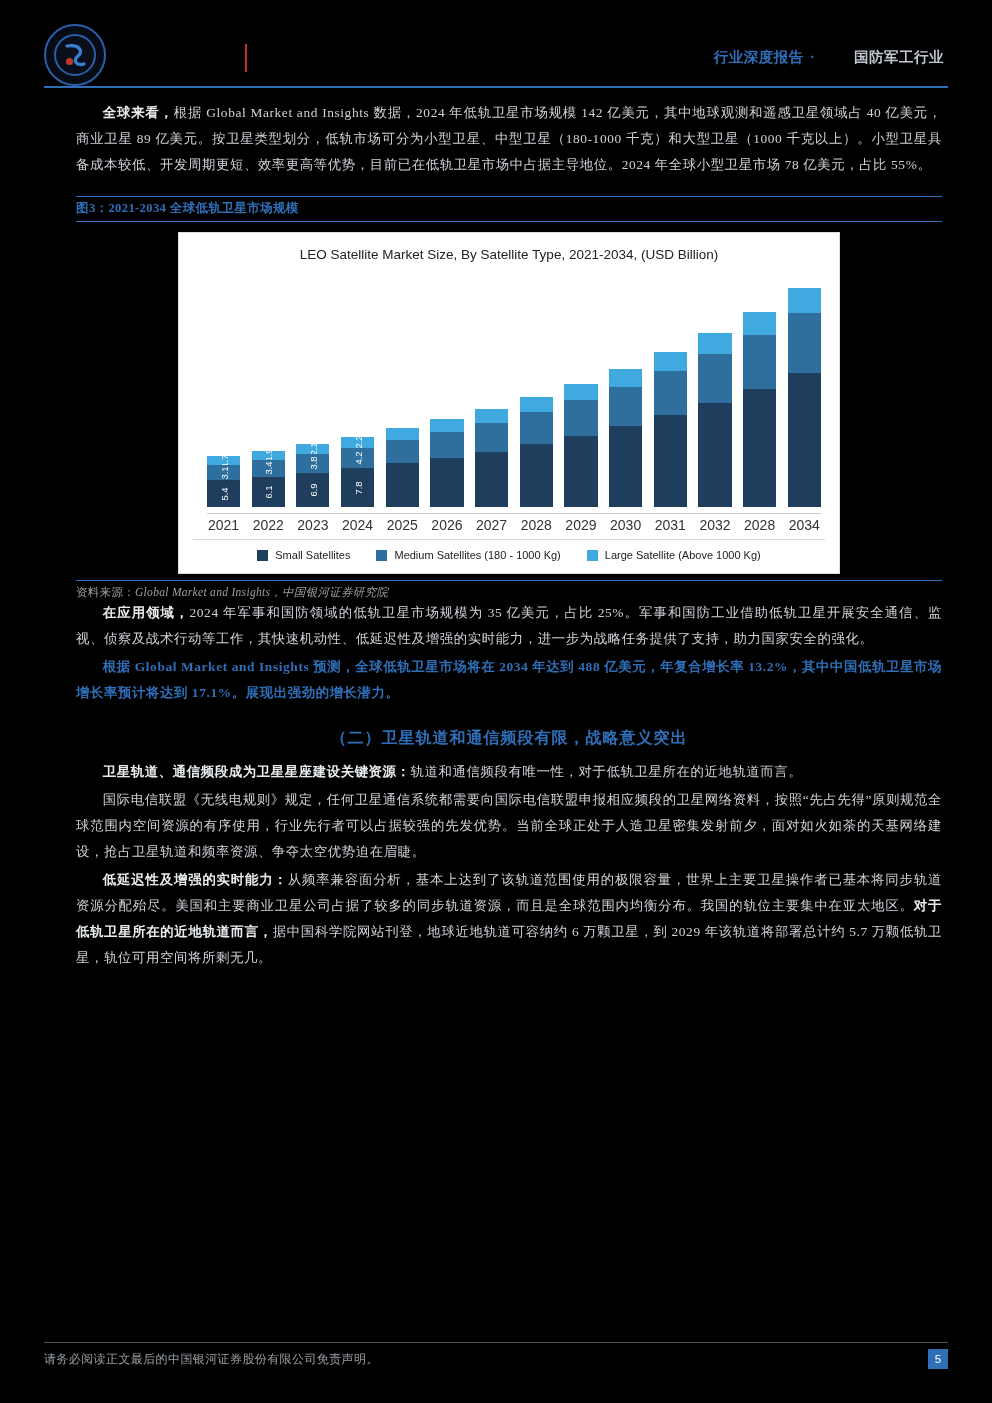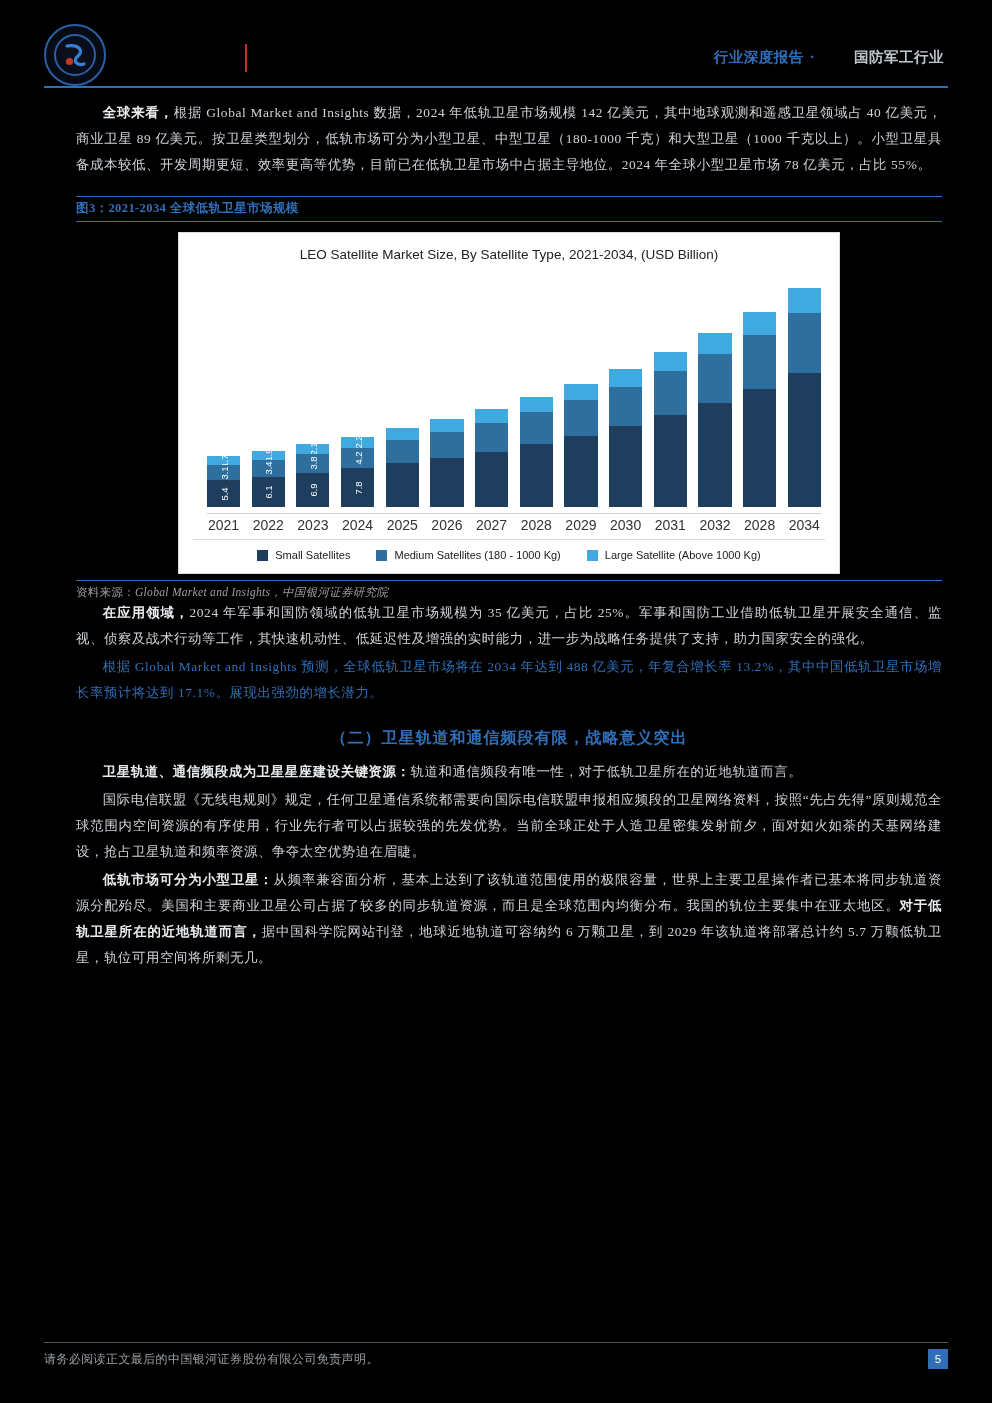--- a/index.html
+++ b/index.html
@@ -134,21 +134,21 @@
   }
   .fig-source .lbl{font-style:normal;}
 
   
   h2.sec{
     text-align:center;
     font-size:16px;color:#2f6fb8;font-weight:bold;
     margin:22px 0 10px 0;
     letter-spacing:1px;
   }
-  .para.blue{color:#2f6fb8;font-weight:normal;}
+  .para.blue{color:#2f6fb8;font-weight:bold;}
 
   
   .footer{
     position:absolute;left:44px;right:44px;bottom:34px;
   }
   .footer-rule{height:1.5px;background:#555;}
   .footer-row{
     display:flex;align-items:center;justify-content:space-between;
     padding-top:6px;
   }
@@ -328,21 +328,21 @@
     <p class="para" style=""><b>在应用领域，</b><span>2024 年军事和国防领域的低轨卫星市场规模为 35 亿美元，占比 25%。军事和国防工业借助低轨卫星开展安全通信、监视、侦察及战术行动等工作，其快速机动性、低延迟性及增强的实时能力，进一步为战略任务提供了支持，助力国家安全的强化。</span></p>
 
     <p class="para blue">根据 Global Market and Insights 预测，全球低轨卫星市场将在 2034 年达到 488 亿美元，年复合增长率 13.2%，其中中国低轨卫星市场增长率预计将达到 17.1%。展现出强劲的增长潜力。</p>
 
     <h2 class="sec">（二）卫星轨道和通信频段有限，战略意义突出</h2>
 
     <p class="para"><b>卫星轨道、通信频段成为卫星星座建设关键资源：</b><span>轨道和通信频段有唯一性，对于低轨卫星所在的近地轨道而言。</span></p>
 
     <p class="para">国际电信联盟《无线电规则》规定，任何卫星通信系统都需要向国际电信联盟申报相应频段的卫星网络资料，按照“先占先得”原则规范全球范围内空间资源的有序使用，行业先行者可以占据较强的先发优势。当前全球正处于人造卫星密集发射前夕，面对如火如荼的天基网络建设，抢占卫星轨道和频率资源、争夺太空优势迫在眉睫。</p>
 
-    <p class="para"><b>低轨市场可分为小型卫星：</b><span>从频率兼容面分析，基本上达到了该轨道范围使用的极限容量，世界上主要卫星操作者已基本将同步轨道资源分配殆尽。美国和主要商业卫星公司占据了较多的同步轨道资源，而且是全球范围内均衡分布。我国的轨位主要集中在亚太地区。</span><b>对于低轨卫星所在的近地轨道而言，</b><span>据中国科学院网站刊登，地球近地轨道可容纳约 6 万颗卫星，到 2029 年该轨道将部署总计约 5.7 万颗低轨卫星，轨位可用空间将所剩无几。</span></p>
+    <p class="para"><b>低延迟性及增强的实时能力：</b><span>从频率兼容面分析，基本上达到了该轨道范围使用的极限容量，世界上主要卫星操作者已基本将同步轨道资源分配殆尽。美国和主要商业卫星公司占据了较多的同步轨道资源，而且是全球范围内均衡分布。我国的轨位主要集中在亚太地区。</span><b>对于低轨卫星所在的近地轨道而言，</b><span>据中国科学院网站刊登，地球近地轨道可容纳约 6 万颗卫星，到 2029 年该轨道将部署总计约 5.7 万颗低轨卫星，轨位可用空间将所剩无几。</span></p>
 
   </div>
 
   <div class="footer">
     <div class="footer-rule"></div>
     <div class="footer-row">
       <div class="footer-text">请务必阅读正文最后的中国银河证券股份有限公司免责声明。</div>
       <div class="page-num">5</div>
     </div>
   </div>

